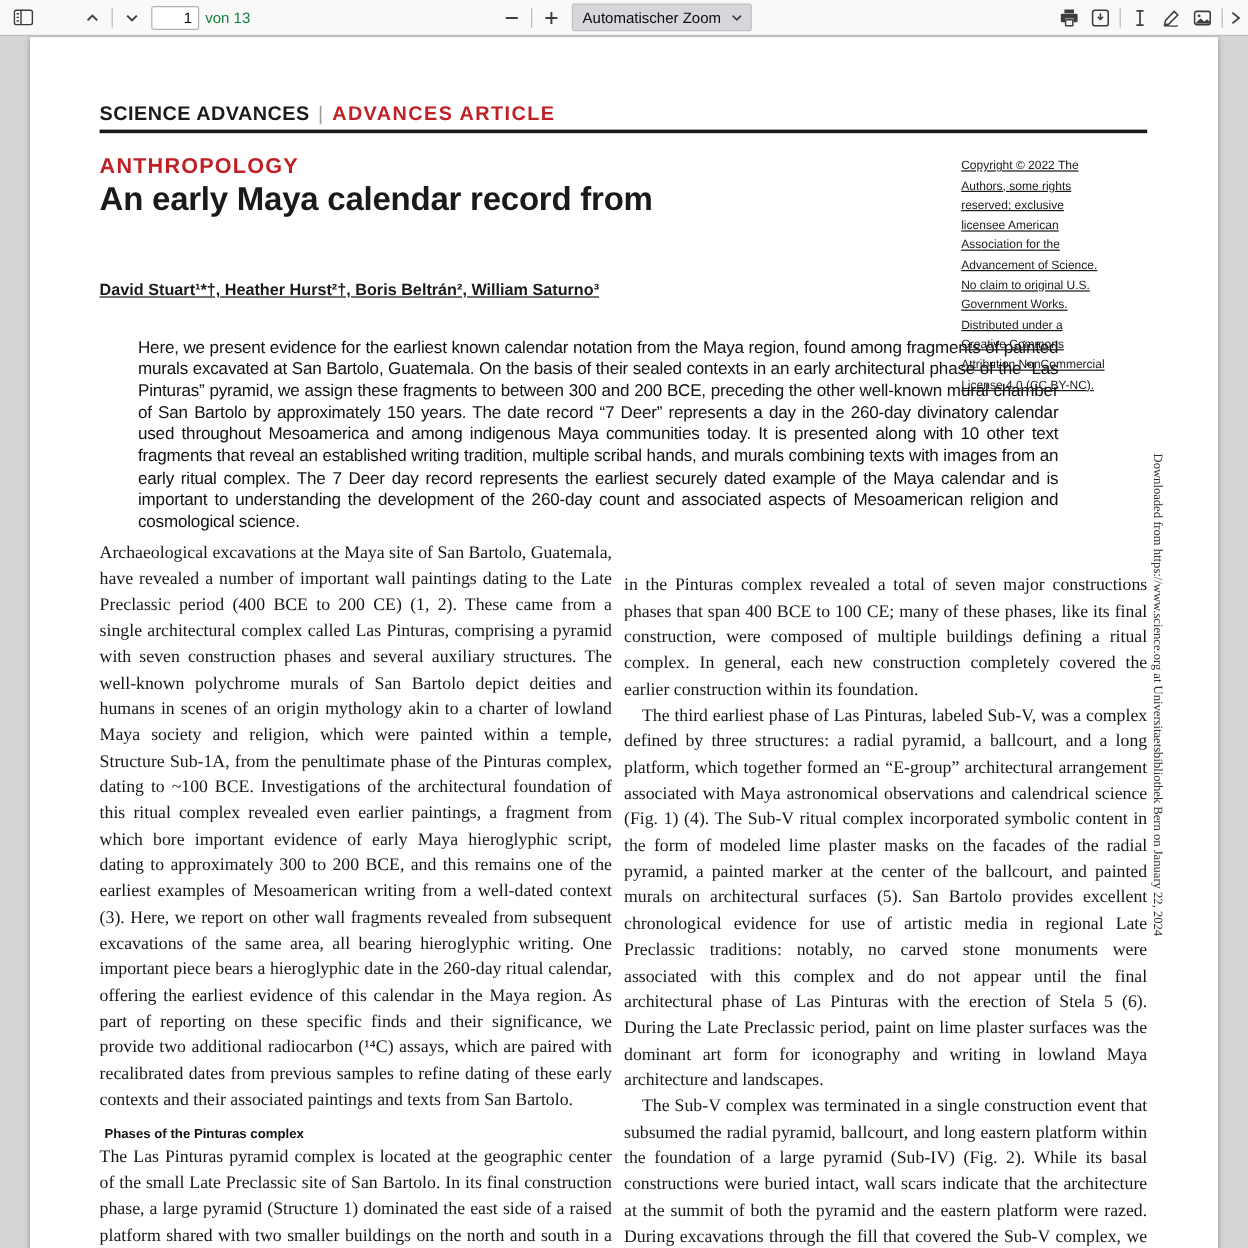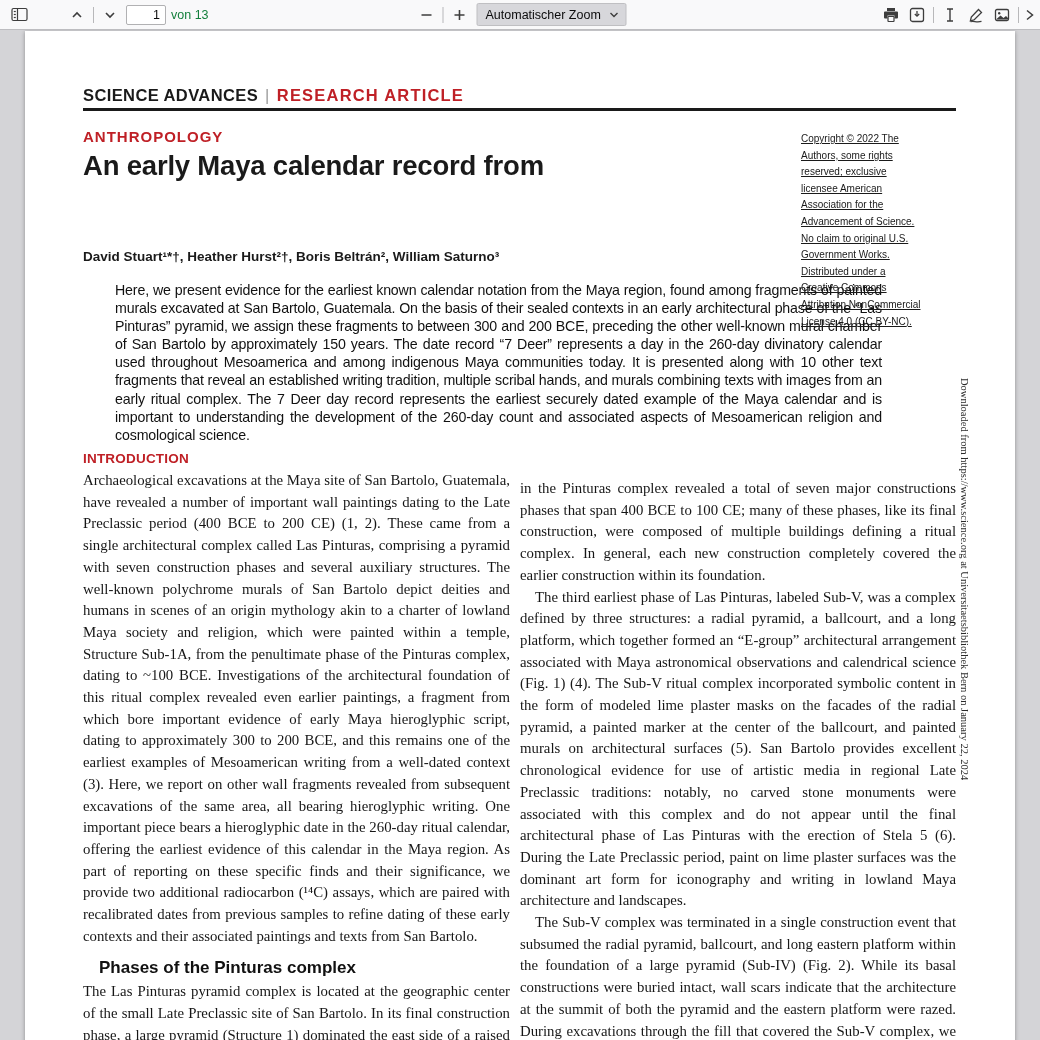--- a/index.html
+++ b/index.html
@@ -37,23 +37,23 @@
 
   
   .page {
     position:absolute; left:25px; top:31px; width:990px; height:1060px;
     background:#ffffff; box-shadow:0 1px 4px rgba(0,0,0,0.35);
   }
   .masthead { position:absolute; left:58px; top:55px; font-size:16.5px; font-weight:bold; color:#1a1a1a; letter-spacing:0.4px; white-space:nowrap; }
   .masthead .divider { color:#9b9b9b; font-weight:normal; padding:0 7px; }
   .masthead .rtype { letter-spacing:1.2px; }
   .head-rule { position:absolute; left:58px; top:77px; width:873px; height:2.5px; background:#1a1a1a; }
-  .eyebrow { position:absolute; left:58px; top:97px; font-size:15px; font-weight:bold; letter-spacing:1px; }
+  .eyebrow { position:absolute; left:58px; top:97px; font-size:18px; font-weight:bold; letter-spacing:1px; }
   .title { position:absolute; left:58px; top:117px; font-size:27.5px; line-height:35px; font-weight:bold; color:#1a1a1a; letter-spacing:-0.2px; }
-  .authors { position:absolute; left:58px; top:218px; font-size:13.5px; font-weight:bold; color:#1a1a1a; }
+  .authors { position:absolute; left:58px; top:203px; font-size:13.5px; font-weight:bold; color:#1a1a1a;text-decoration:underline; }
   .abstract {
     position:absolute; left:58px; top:250px; width:767px;
     font-size:14.2px; line-height:18.1px; font-weight:normal; color:#111;
     text-align:justify; letter-spacing:-0.15px;margin-left:32px;
   }
   .copyright {
     position:absolute; left:776px; top:100px; width:122px;
     font-size:10px; line-height:16.6px; color:#1a1a1a;text-decoration:underline;
   }
   .sidenote {
@@ -64,21 +64,21 @@
 
   .columns { position:absolute; left:58px; top:420px; width:873px; }
   .col { position:absolute; top:0; }
   .col1 { left:0; width:427px; }
   .col2 { left:437px; width:436px; padding-top:27px; }
   .sec-heading { font-size:13.5px; font-weight:bold; margin-bottom:4px; letter-spacing:0.2px; }
   .body-text {
     font-family:"Liberation Serif", serif; font-size:14.8px; line-height:21.7px;
     color:#161616; text-align:justify;
   }
-  .sub-heading { font-size:17px; font-weight:bold; color:#111; margin:11px 0 3px 16px; }
+  .sub-heading { font-size:11px; font-weight:bold; color:#111; margin:11px 0 3px 4px; }
   .indent { text-indent:15px; }
 </style>
 </head>
 <body>
 
 <div class="toolbar">
   <div class="tb-left">
     <div class="tb-btn">
       <span>
         <svg width="17" height="15" viewBox="0 0 17 15" fill="none" stroke="#3d3d3d" stroke-width="1.2">
@@ -189,41 +189,40 @@
           <path d="M3 2.5 L8.5 7 L3 11.5"></path>
         </svg>
       </span>
     </div>
   </div>
 </div>
 
 <div class="page">
 
   <div class="masthead">
-    <span>SCIENCE ADVANCES</span><span class="divider">|</span><span class="rtype" style="color:#bf2026">RESEARCH ARTICLE</span>
+    <span>SCIENCE ADVANCES</span><span class="divider">|</span><span class="rtype" style="color:#bf2026">ADVANCES ARTICLE</span>
   </div>
   <div class="head-rule"></div>
 
   <div class="eyebrow" style="color:#bf2026">ANTHROPOLOGY</div>
 
   <h1 class="title">
     <span>An early Maya calendar record from</span><br>
   </h1>
 
   <div class="authors">David Stuart¹*†, Heather Hurst²†, Boris Beltrán², William Saturno³</div>
 
   <p class="abstract">Here, we present evidence for the earliest known calendar notation from the Maya region, found among fragments of painted murals excavated at San Bartolo, Guatemala. On the basis of their sealed contexts in an early architectural phase of the “Las Pinturas” pyramid, we assign these fragments to between 300 and 200 BCE, preceding the other well-known mural chamber of San Bartolo by approximately 150 years. The date record “7 Deer” represents a day in the 260-day divinatory calendar used throughout Mesoamerica and among indigenous Maya communities today. It is presented along with 10 other text fragments that reveal an established writing tradition, multiple scribal hands, and murals combining texts with images from an early ritual complex. The 7 Deer day record represents the earliest securely dated example of the Maya calendar and is important to understanding the development of the 260-day count and associated aspects of Mesoamerican religion and cosmological science.</p>
 
   <div class="copyright">Copyright © 2022 The Authors, some rights reserved; exclusive licensee American Association for the Advancement of Science. No claim to original U.S. Government Works. Distributed under a Creative Commons Attribution NonCommercial License 4.0 (CC BY-NC).</div>
 
   <div class="sidenote">Downloaded from https://www.science.org at Universitaetsbibliothek Bern on January 22, 2024</div>
 
   <div class="columns">
     <div class="col col1">
-      <div class="sec-heading" style="color:#bf2026">INTRODUCTION</div>
       <p class="body-text">Archaeological excavations at the Maya site of San Bartolo, Guatemala, have revealed a number of important wall paintings dating to the Late Preclassic period (400 BCE to 200 CE) (1, 2). These came from a single architectural complex called Las Pinturas, comprising a pyramid with seven construction phases and several auxiliary structures. The well-known polychrome murals of San Bartolo depict deities and humans in scenes of an origin mythology akin to a charter of lowland Maya society and religion, which were painted within a temple, Structure Sub-1A, from the penultimate phase of the Pinturas complex, dating to ~100 BCE. Investigations of the architectural foundation of this ritual complex revealed even earlier paintings, a fragment from which bore important evidence of early Maya hieroglyphic script, dating to approximately 300 to 200 BCE, and this remains one of the earliest examples of Mesoamerican writing from a well-dated context (3). Here, we report on other wall fragments revealed from subsequent excavations of the same area, all bearing hieroglyphic writing. One important piece bears a hieroglyphic date in the 260-day ritual calendar, offering the earliest evidence of this calendar in the Maya region. As part of reporting on these specific finds and their significance, we provide two additional radiocarbon (¹⁴C) assays, which are paired with recalibrated dates from previous samples to refine dating of these early contexts and their associated paintings and texts from San Bartolo.</p>
       <div class="sub-heading">Phases of the Pinturas complex</div>
       <p class="body-text">The Las Pinturas pyramid complex is located at the geographic center of the small Late Preclassic site of San Bartolo. In its final construction phase, a large pyramid (Structure 1) dominated the east side of a raised platform shared with two smaller buildings on the north and south in a triadic arrangement facing west; a fourth structure</p>
     </div>
     <div class="col col2">
       <p class="body-text">in the Pinturas complex revealed a total of seven major constructions phases that span 400 BCE to 100 CE; many of these phases, like its final construction, were composed of multiple buildings defining a ritual complex. In general, each new construction completely covered the earlier construction within its foundation.</p>
       <p class="body-text indent">The third earliest phase of Las Pinturas, labeled Sub-V, was a complex defined by three structures: a radial pyramid, a ballcourt, and a long platform, which together formed an “E-group” architectural arrangement associated with Maya astronomical observations and calendrical science (Fig. 1) (4). The Sub-V ritual complex incorporated symbolic content in the form of modeled lime plaster masks on the facades of the radial pyramid, a painted marker at the center of the ballcourt, and painted murals on architectural surfaces (5). San Bartolo provides excellent chronological evidence for use of artistic media in regional Late Preclassic traditions: notably, no carved stone monuments were associated with this complex and do not appear until the final architectural phase of Las Pinturas with the erection of Stela 5 (6). During the Late Preclassic period, paint on lime plaster surfaces was the dominant art form for iconography and writing in lowland Maya architecture and landscapes.</p>
       <p class="body-text indent">The Sub-V complex was terminated in a single construction event that subsumed the radial pyramid, ballcourt, and long eastern platform within the foundation of a large pyramid (Sub-IV) (Fig. 2). While its basal constructions were buried intact, wall scars indicate that the architecture at the summit of both the pyramid and the eastern platform were razed. During excavations through the fill that covered the Sub-V complex, we encountered numerous broken fragments of lime plaster in the area of the eastern platform, referred to as structure “Ixbalamque.” In total, 249 fragments of lime plaster with evidence for painted or incised design were collected from Sub-V contexts during archaeological investigations spanning 2005</p>
     </div>
   </div>

